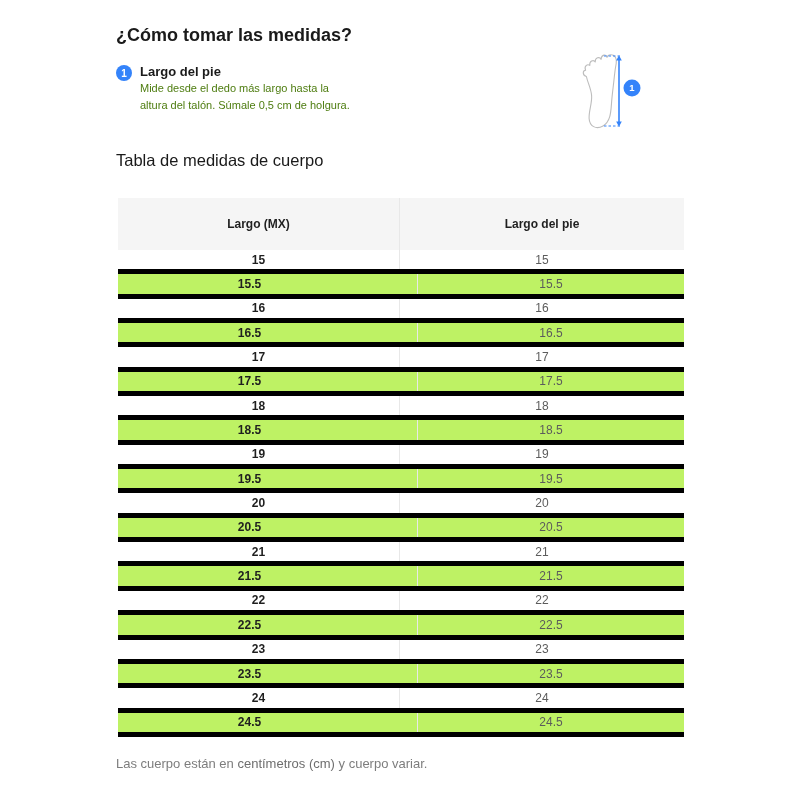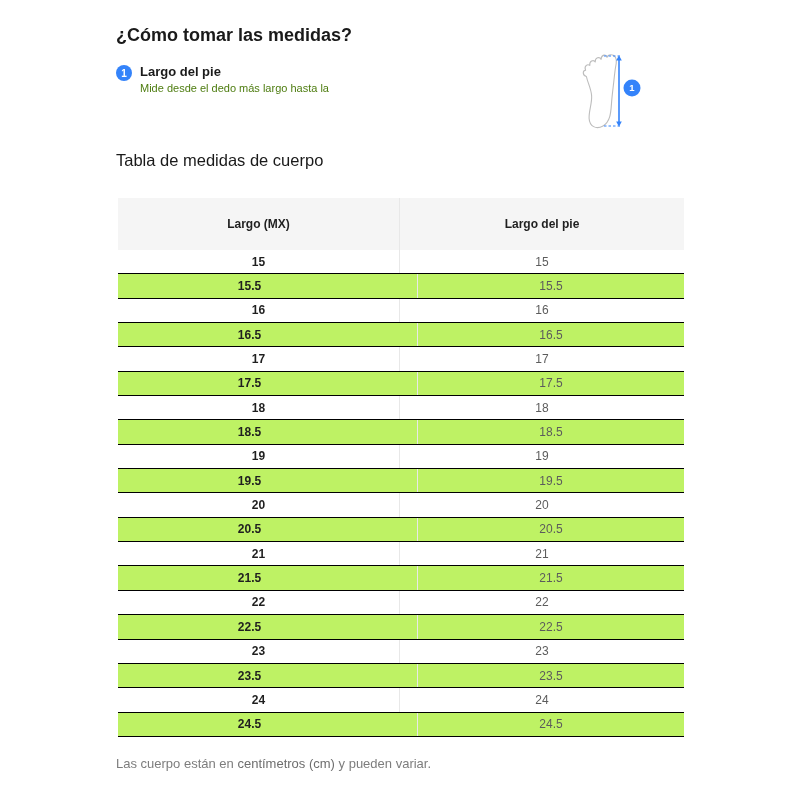--- a/index.html
+++ b/index.html
@@ -40,21 +40,21 @@
   .thead{display:flex;height:52px;background:#f5f5f5;}
   .th{
     box-sizing:border-box;display:flex;align-items:center;justify-content:center;
     font-size:12px;font-weight:700;color:#1f1f1f;
   }
   .col1{width:281px;}
   .col2{width:285px;}
   .th.col2,.td.col2{border-left:1px solid #e8e8e8;}
   .tr{
     display:flex;height:24.35px;box-sizing:border-box;
-    border-bottom:1px solid #000000;background:#ffffff;
+    border-bottom:5px solid #000000;background:#ffffff;
   }
   .tr.alt{background:#bef264;gap:36px;}
   .td{
     box-sizing:border-box;display:flex;align-items:center;justify-content:center;
     font-size:12px;
   }
   .td.col1{font-weight:700;color:#1f1f1f;}
   .td.col2{font-weight:400;color:#5c5c5c;}
 
   .footnote{
@@ -71,20 +71,21 @@
   <div class="h1">¿Cómo tomar las medidas?</div>
 
   <div class="step">
     <span class="step-badge">
       <span>1</span>
     </span>
     <div>
       <div class="step-title">Largo del pie</div>
       <div class="step-desc">
         <span>Mide desde el dedo más largo hasta la</span><br>
+        <span>altura del talón. Súmale 0,5 cm de holgura.</span>
       </div>
     </div>
   </div>
 
   <div class="diagram">
     <svg width="68" height="88" viewBox="0 0 68 88">
 
       <path d="M35.5 6.8
                C39 7 41.2 11 40.2 15.5
                C39.4 19.5 38.8 24 38.4 28
@@ -197,16 +198,16 @@
           <div class="td col2">24</div>
         </div>
         <div class="tr alt">
           <div class="td col1">24.5</div>
           <div class="td col2">24.5</div>
         </div>
       </div>
   </div>
 
   <div class="footnote">
-    <span>Las cuerpo están en </span><b>centímetros (cm)</b><span> y pueden variar.</span>
+    <span>Las cuerpo están en </span><b>centímetros (cm)</b><span> y cuerpo variar.</span>
   </div>
 
 </div>
 
 </body></html>

